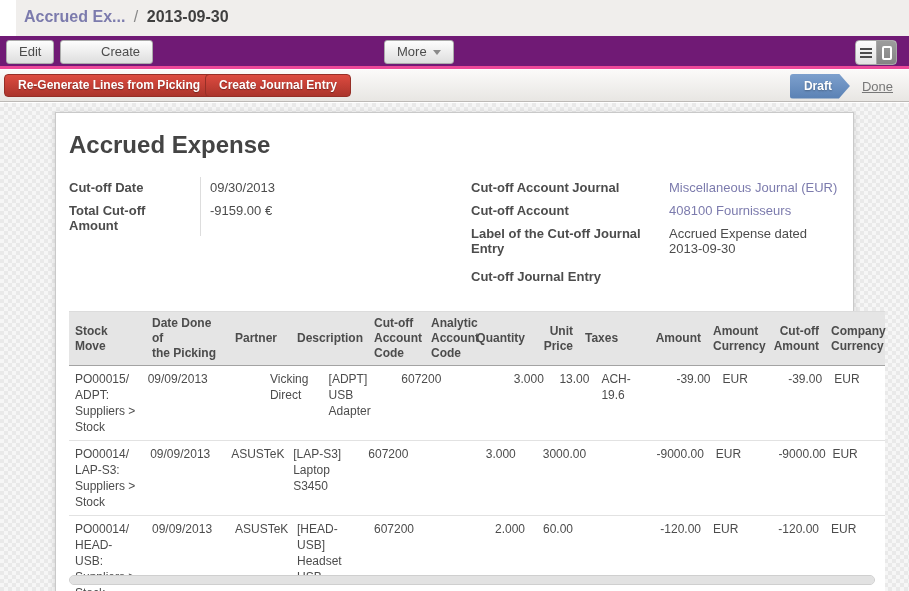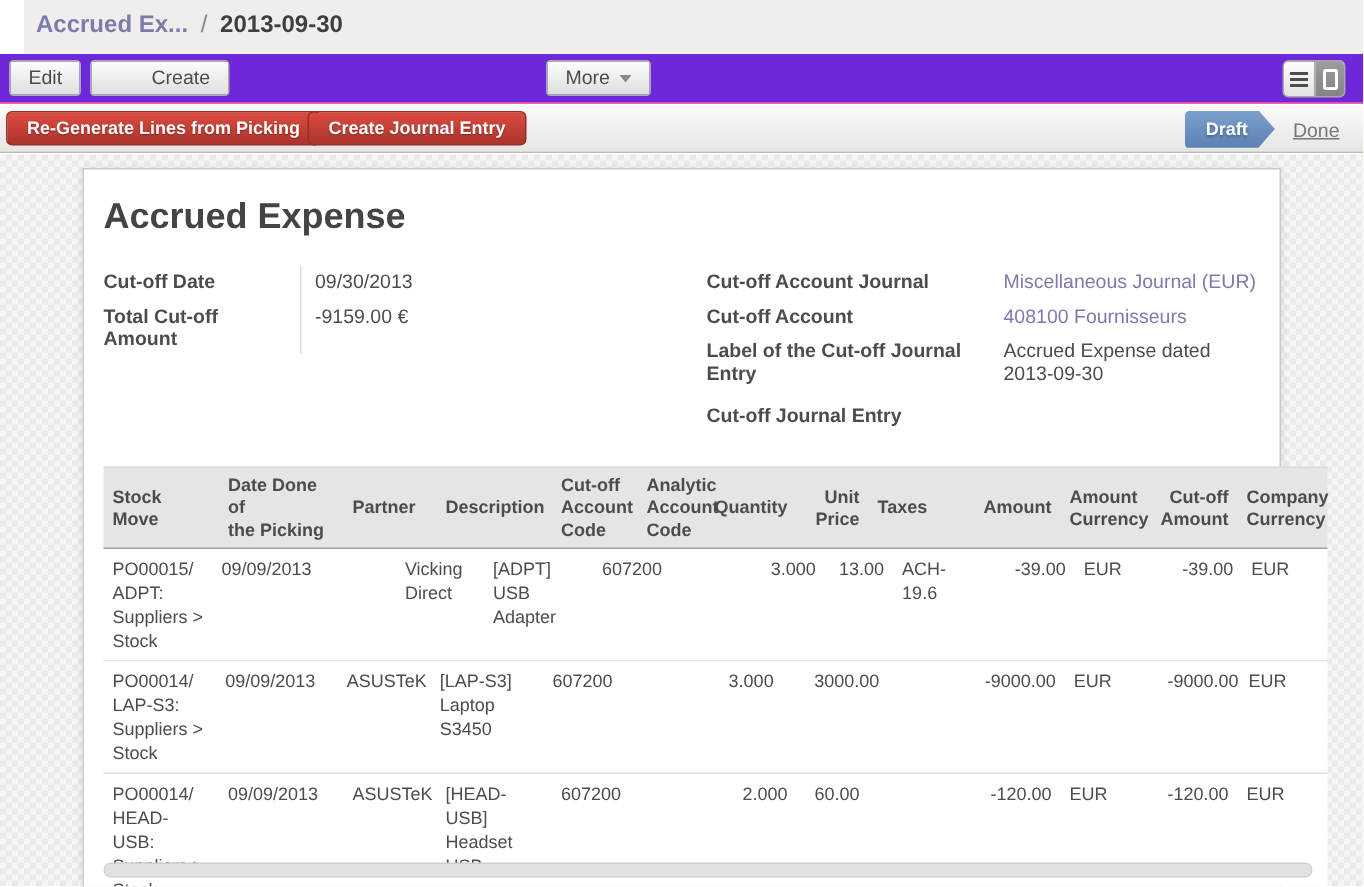--- a/index.html
+++ b/index.html
@@ -15,31 +15,31 @@
     background:#f0eeec; padding:8px 0 0 8px;
     font-size:16px; font-weight:bold;
   }
   .crumb-parent { color:#7c7bad; cursor:pointer; }
   .crumb-sep { color:#888; font-weight:normal; padding:0 4px; }
   .crumb-current { color:#3f3f3f; }
 
   
   .toolbar {
     position:absolute; left:0; top:36px; width:100%; height:33px;
-    background:#6d28d9; border-bottom:1px solid #ec4899;
+    background:#701a75; border-bottom:3px solid #ec4899;
   }
   .btn {
     display:inline-block; height:24px; padding:3px 12px;
     background:linear-gradient(#fdfdfd,#dedede);
     border:1px solid #ababab; border-radius:3px;
     font-size:13px; color:#4c4c4c; cursor:pointer; line-height:16px;
   }
   .btn-edit { position:absolute; left:6px; top:4px; }
   .btn-create { position:absolute; left:60px; top:4px;padding-left:40px; }
-  .btn-more { position:absolute; left:364px; top:4px; }
+  .btn-more { position:absolute; left:384px; top:4px; }
   .caret {
     display:inline-block; width:0; height:0; margin-left:6px; vertical-align:middle;
     border-left:4px solid transparent; border-right:4px solid transparent;
     border-top:5px solid #8a8a8a;
   }
   .view-switch {
     position:absolute; right:12px; top:4px; height:25px; width:42px;
     border:1px solid #a8a8a8; border-radius:4px; overflow:hidden; display:flex;
     background:linear-gradient(#fdfdfd,#e2e2e2);
   }

